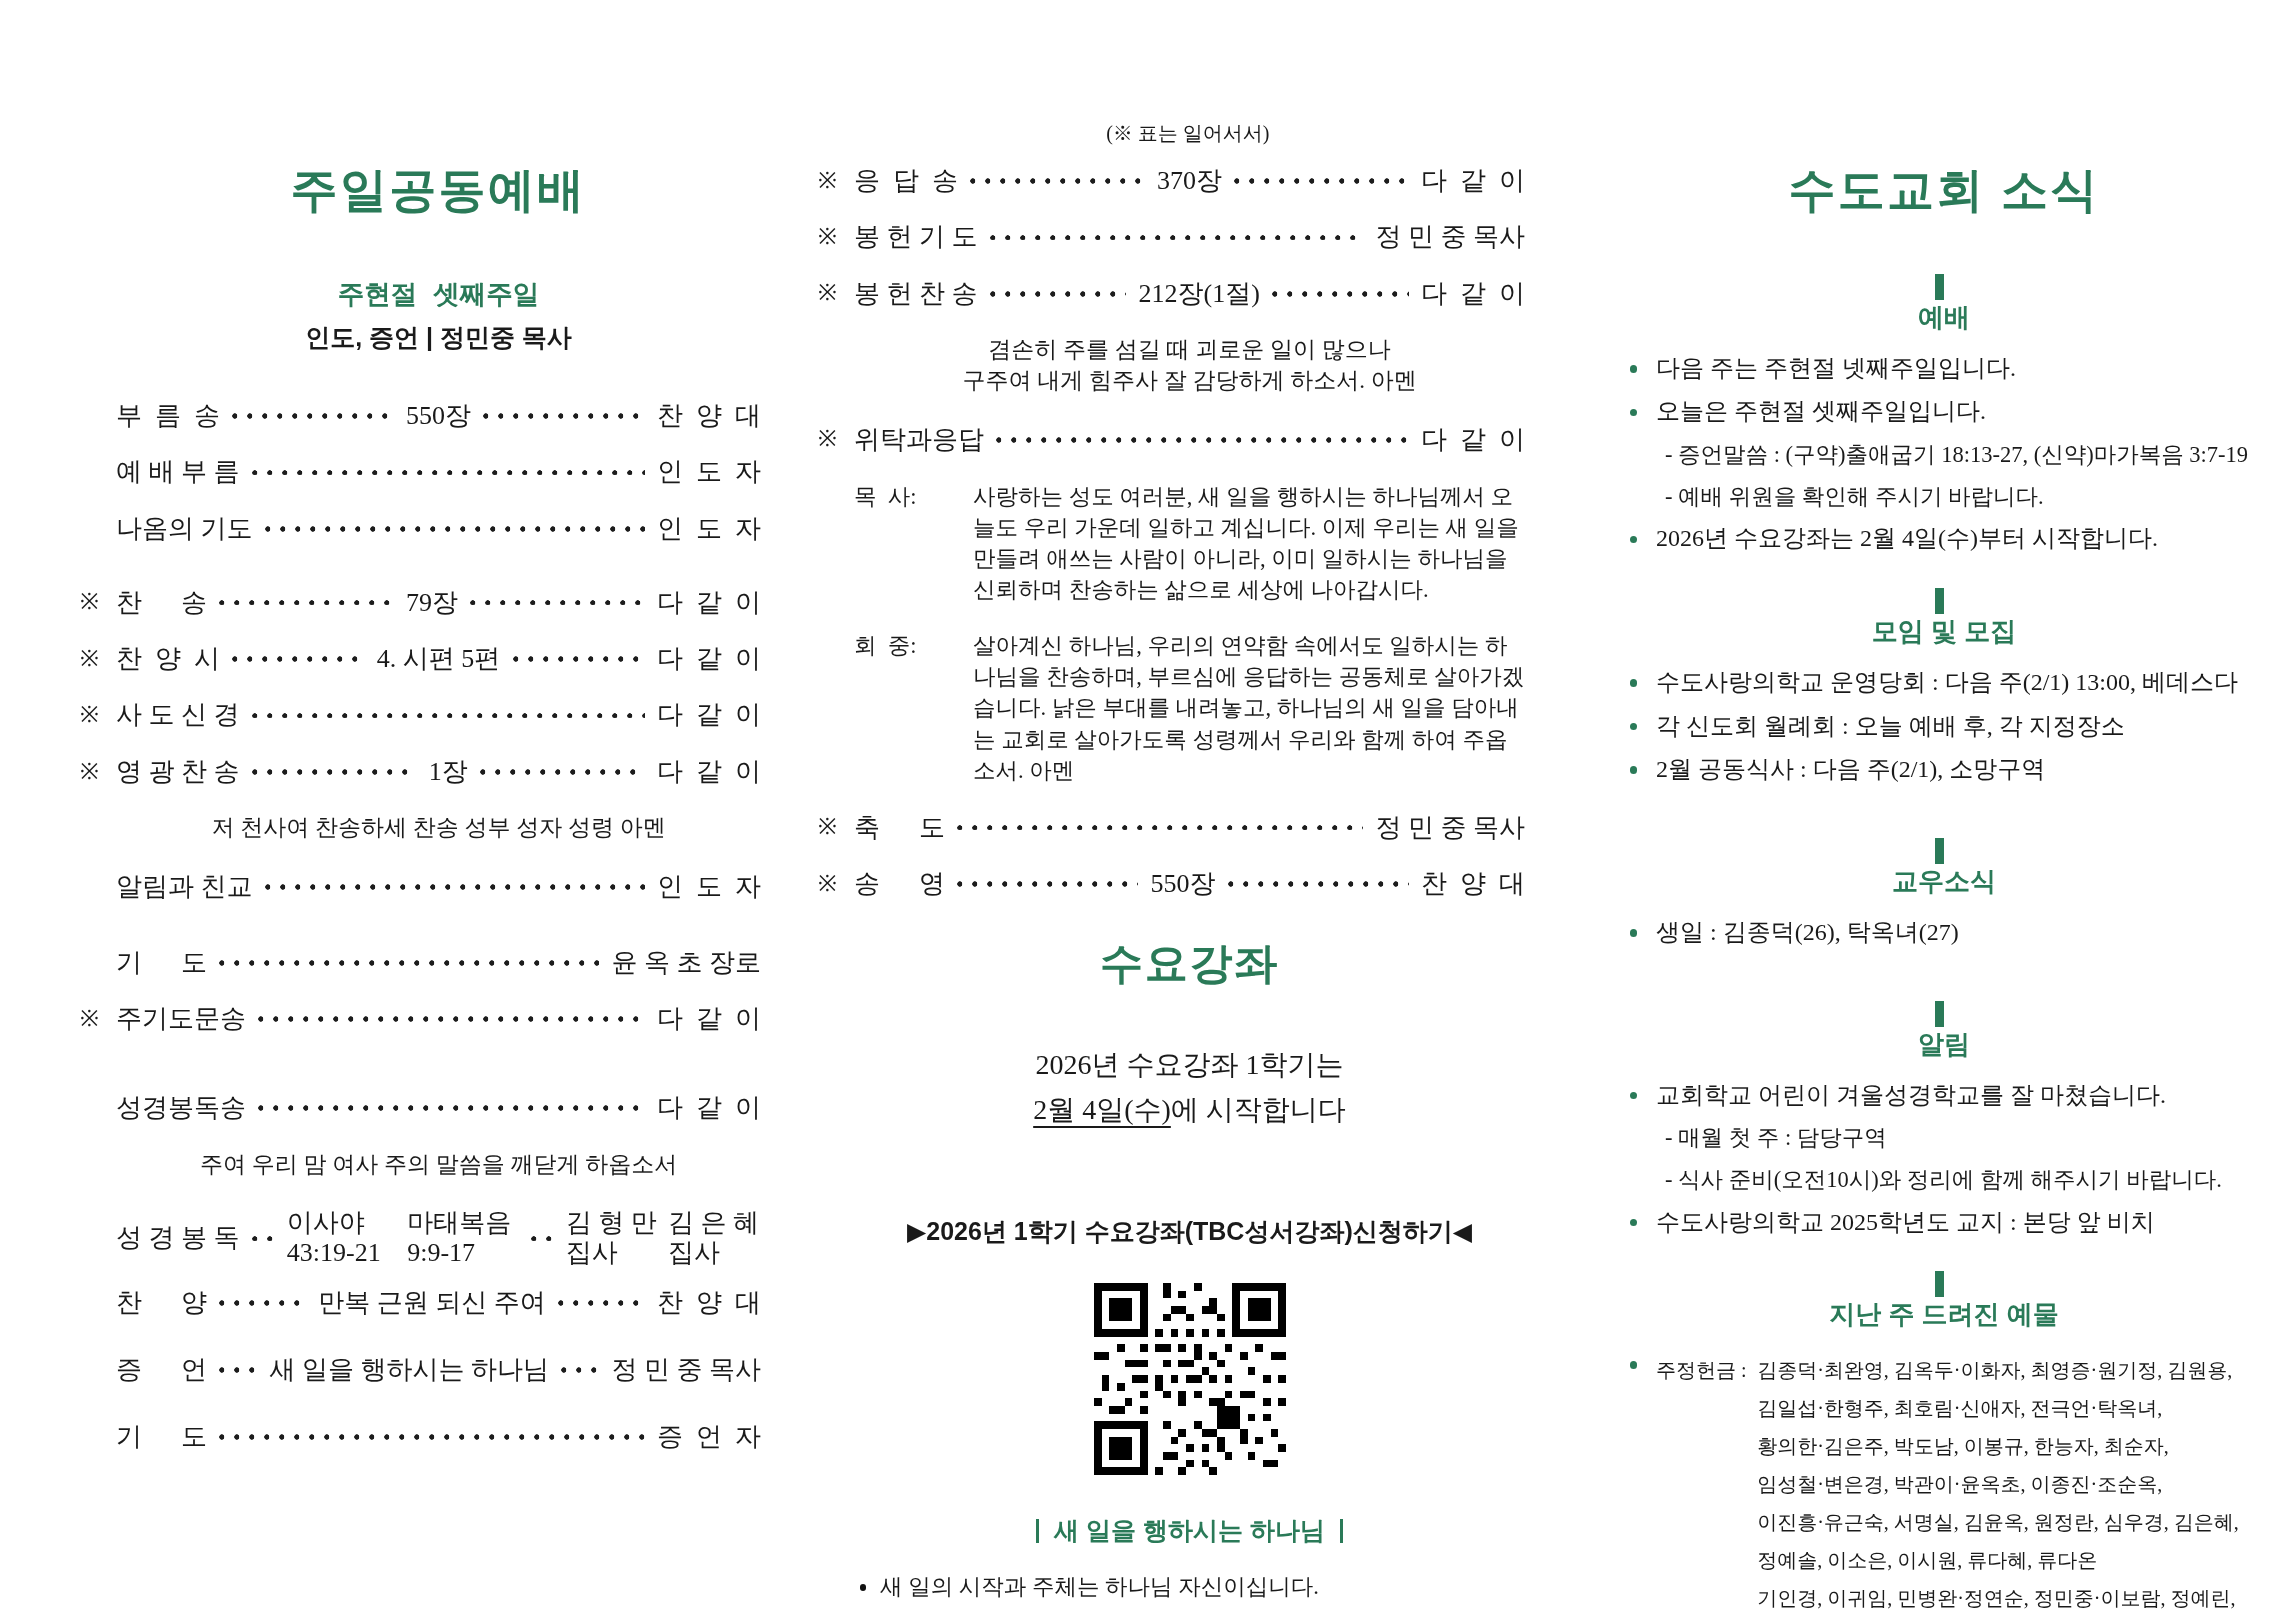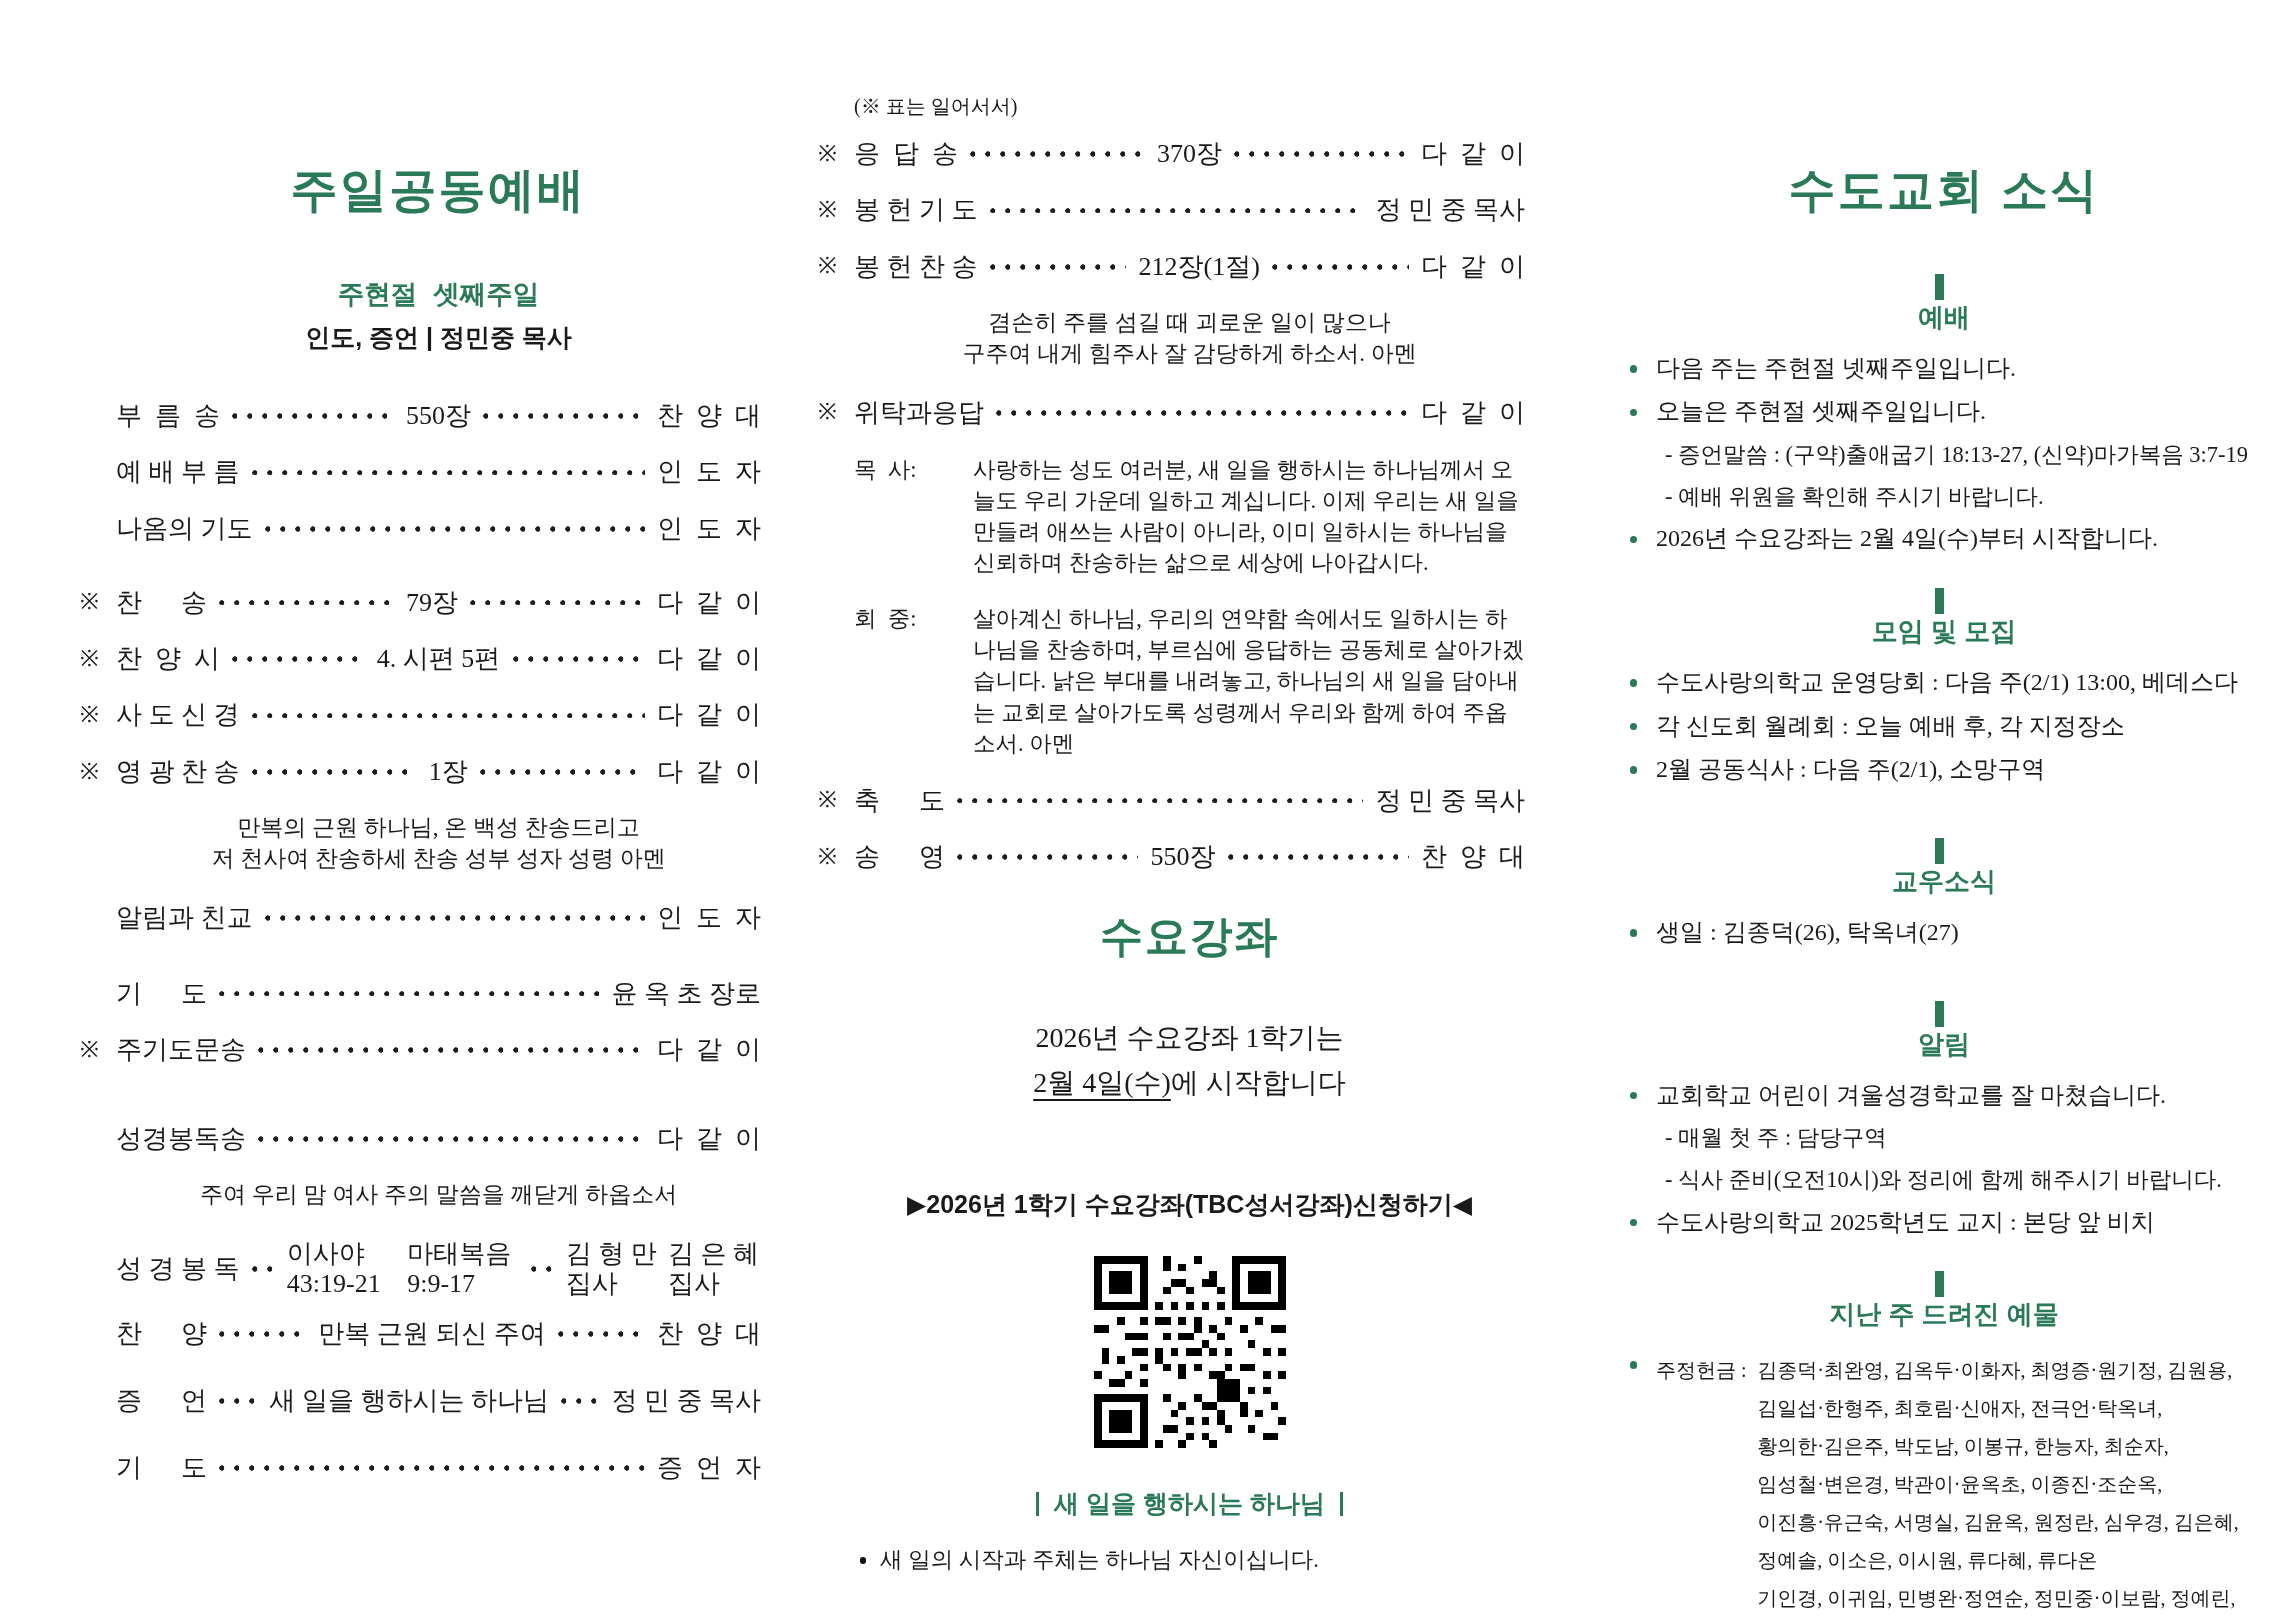--- a/index.html
+++ b/index.html
@@ -37,21 +37,21 @@
   .dots{
     flex:1 1 22.5px;height:5.6px;margin:0 12.4px;min-width:22.5px;
     background-image:radial-gradient(circle at 2.8px 2.8px,#1c1c1c 2.3px,rgba(0,0,0,0) 2.8px);
     background-size:15px 5.6px;background-repeat:repeat-x;background-position:0 0;
   }
   .stack{display:flex;flex-direction:row;gap:9px;}
   .stack.right-al{align-items:flex-end;}
   .hymn-note{text-align:center;font-size:23px;line-height:1.34;margin:6px 0 28px 0;}
 
   
-  .standing-note{margin-top:93px;text-align:left;font-size:20px;padding-right:3.4px;}
+  .standing-note{margin-top:120px;text-align:center;font-size:20px;padding-right:3.4px;}
   #col-mid .rows{margin-top:19px;}
   .dia{display:flex;font-size:22.5px;line-height:1.38;margin-bottom:25px;}
   .dia .spk{flex:none;width:119px;white-space:pre;}
   .dia .txt{flex:1;}
   .dialogue{margin:3.4px 0 27px 0;}
 
   .wed-title{font-family:"Liberation Sans","DejaVu Sans",sans-serif;font-weight:bold;
     font-size:43px;color:var(--green);text-align:center;margin-top:36px;letter-spacing:1.7px;}
   .wed-lines{text-align:center;font-size:28px;line-height:1.6;margin-top:50px;}
   .u{ text-decoration:underline; text-decoration-thickness:1.7px; text-underline-offset:6.8px; }
@@ -139,21 +139,20 @@
       </div>
       <div class="prow">
         <span class="label"><span class="star">※</span><span>영 광 찬 송</span></span>
         <span class="dots"></span>
         <span class="mid">1장</span>
         <span class="dots"></span>
         <span class="right">다  같  이</span>
       </div>
 
       <div class="hymn-note">
-        <div>만복의 근원 하나님, 온 백성 찬송드리고</div>
         <div>저 천사여 찬송하세 찬송 성부 성자 성령 아멘</div>
       </div>
 
       <div class="prow">
         <span class="label"><span>알림과 친교</span></span>
         <span class="dots"></span>
         <span class="right">인  도  자</span>
       </div>
 
       <div class="prow" style="margin-top:46px;">

